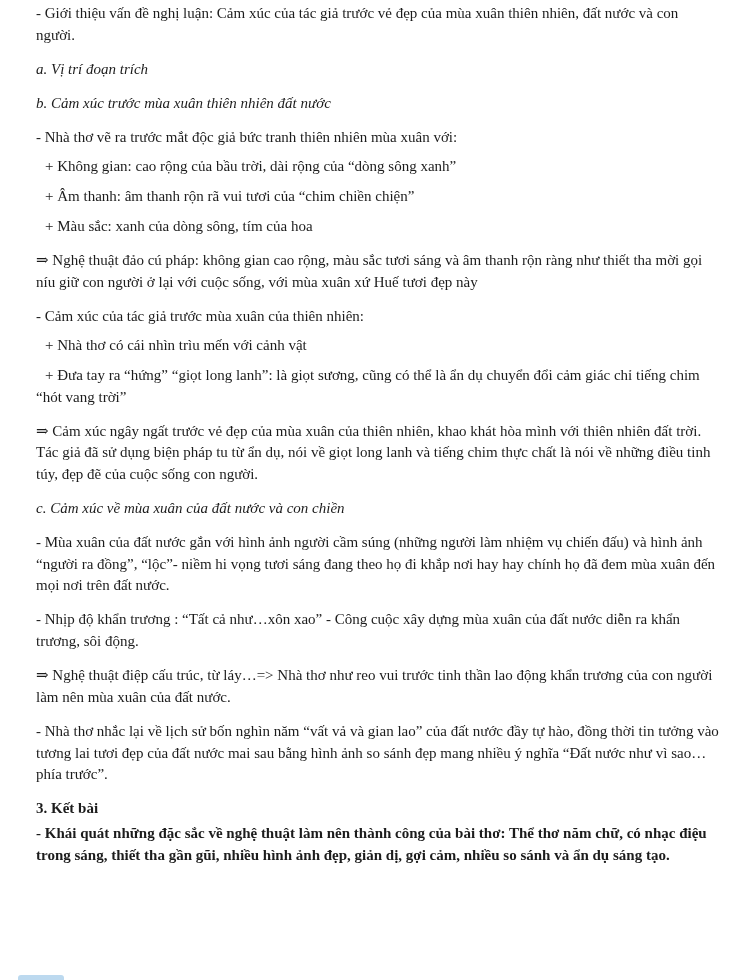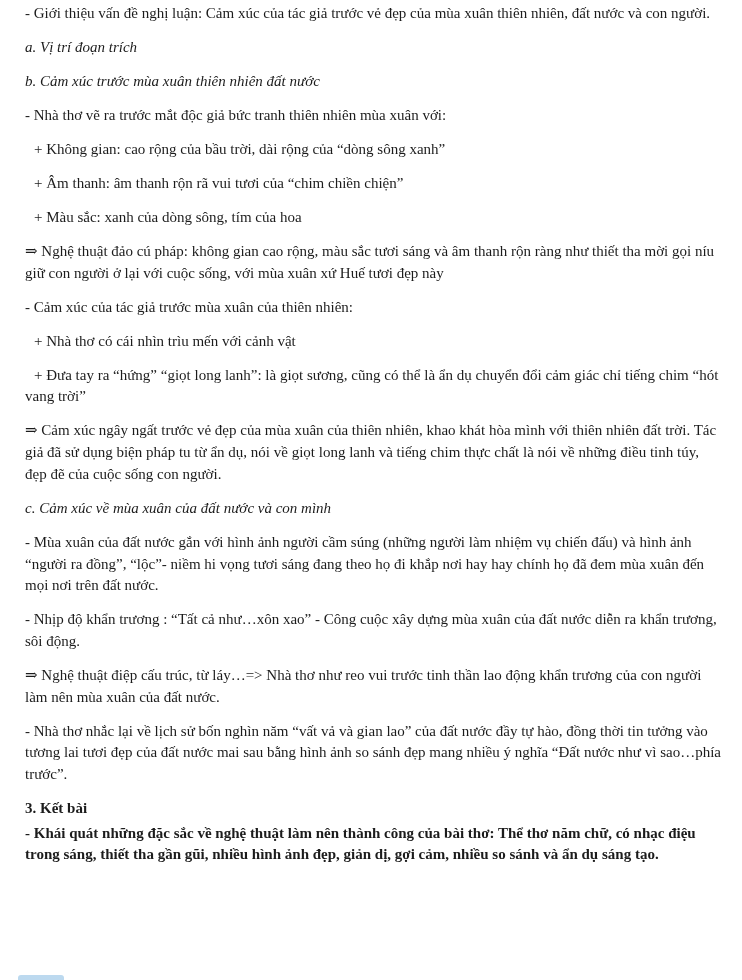--- a/index.html
+++ b/index.html
@@ -11,31 +11,31 @@
     position: relative;
     width: 742px;
     height: 980px;
     background: #ffffff;
     overflow: hidden;
     font-family: "Liberation Serif", "DejaVu Serif", serif;
     font-size: 15px;
     line-height: 21.7px;
     color: #1c1c1c;
     box-sizing: border-box;
-    padding: 3px 21px 0 25px;
+    padding: 3px 21px 0 36px;
   }
   .page p {
     margin: 12.3px 0 0 0;
     text-align: left;
   }
   .page p:first-child {
     margin-top: 0;
   }
   .para { font-weight: 400; }
-  .para.indent { text-indent: 9px; }
+  .para.indent { text-indent: 9px; margin-top: 8px; }
   .para.tight { margin-top: 3px; font-weight: bold; }
   .h-num {
     font-weight: 700;
   }
   .h-sub {
     font-weight: 400;
     font-style: italic;
   }
   .corner-artifact {
     position: absolute;
@@ -55,21 +55,21 @@
   <p class="h-sub">b. Cảm xúc trước mùa xuân thiên nhiên đất nước</p>
   <p class="para">- Nhà thơ vẽ ra trước mắt độc giả bức tranh thiên nhiên mùa xuân với:</p>
   <p class="para indent">+ Không gian: cao rộng của bầu trời, dài rộng của “dòng sông xanh”</p>
   <p class="para indent">+ Âm thanh: âm thanh rộn rã vui tươi của “chim chiền chiện”</p>
   <p class="para indent">+ Màu sắc: xanh của dòng sông, tím của hoa</p>
   <p class="para">⇒ Nghệ thuật đảo cú pháp: không gian cao rộng, màu sắc tươi sáng và âm thanh rộn ràng như thiết tha mời gọi níu giữ con người ở lại với cuộc sống, với mùa xuân xứ Huế tươi đẹp này</p>
   <p class="para">- Cảm xúc của tác giả trước mùa xuân của thiên nhiên:</p>
   <p class="para indent">+ Nhà thơ có cái nhìn trìu mến với cảnh vật</p>
   <p class="para indent">+ Đưa tay ra “hứng” “giọt long lanh”: là giọt sương, cũng có thể là ẩn dụ chuyển đổi cảm giác chỉ tiếng chim “hót vang trời”</p>
   <p class="para">⇒ Cảm xúc ngây ngất trước vẻ đẹp của mùa xuân của thiên nhiên, khao khát hòa mình với thiên nhiên đất trời. Tác giả đã sử dụng biện pháp tu từ ẩn dụ, nói về giọt long lanh và tiếng chim thực chất là nói về những điều tinh túy, đẹp đẽ của cuộc sống con người.</p>
-  <p class="h-sub">c. Cảm xúc về mùa xuân của đất nước và con mình</p>
+  <p class="h-sub">c. Cảm xúc về mùa xuân của đất nước và con chiền</p>
   <p class="para">- Mùa xuân của đất nước gắn với hình ảnh người cầm súng (những người làm nhiệm vụ chiến đấu) và hình ảnh “người ra đồng”, “lộc”- niềm hi vọng tươi sáng đang theo họ đi khắp nơi hay hay chính họ đã đem mùa xuân đến mọi nơi trên đất nước.</p>
   <p class="para">- Nhịp độ khẩn trương : “Tất cả như…xôn xao” - Công cuộc xây dựng mùa xuân của đất nước diễn ra khẩn trương, sôi động.</p>
   <p class="para">⇒ Nghệ thuật điệp cấu trúc, từ láy…=&gt; Nhà thơ như reo vui trước tinh thần lao động khẩn trương của con người làm nên mùa xuân của đất nước.</p>
   <p class="para">- Nhà thơ nhắc lại về lịch sử bốn nghìn năm “vất vả và gian lao” của đất nước đầy tự hào, đồng thời tin tưởng vào tương lai tươi đẹp của đất nước mai sau bằng hình ảnh so sánh đẹp mang nhiều ý nghĩa “Đất nước như vì sao…phía trước”.</p>
   <p class="h-num">3. Kết bài</p>
   <p class="para tight">- Khái quát những đặc sắc về nghệ thuật làm nên thành công của bài thơ: Thể thơ năm chữ, có nhạc điệu trong sáng, thiết tha gần gũi, nhiều hình ảnh đẹp, giản dị, gợi cảm, nhiều so sánh và ẩn dụ sáng tạo.</p>
 
   <div class="corner-artifact" style="background-color: rgb(188, 217, 239);"></div>
 </div>
 

